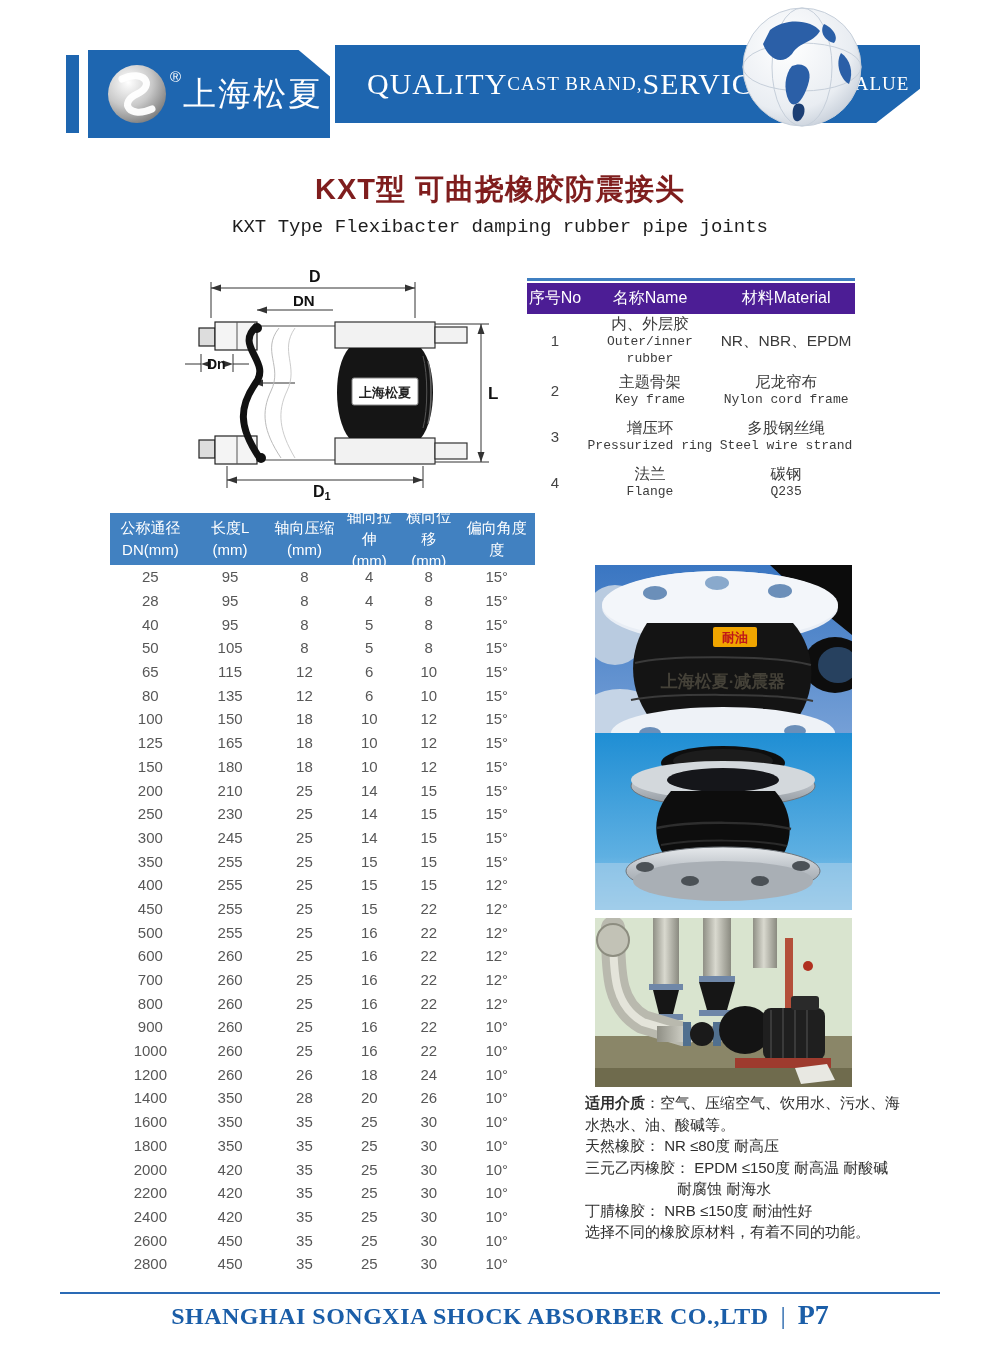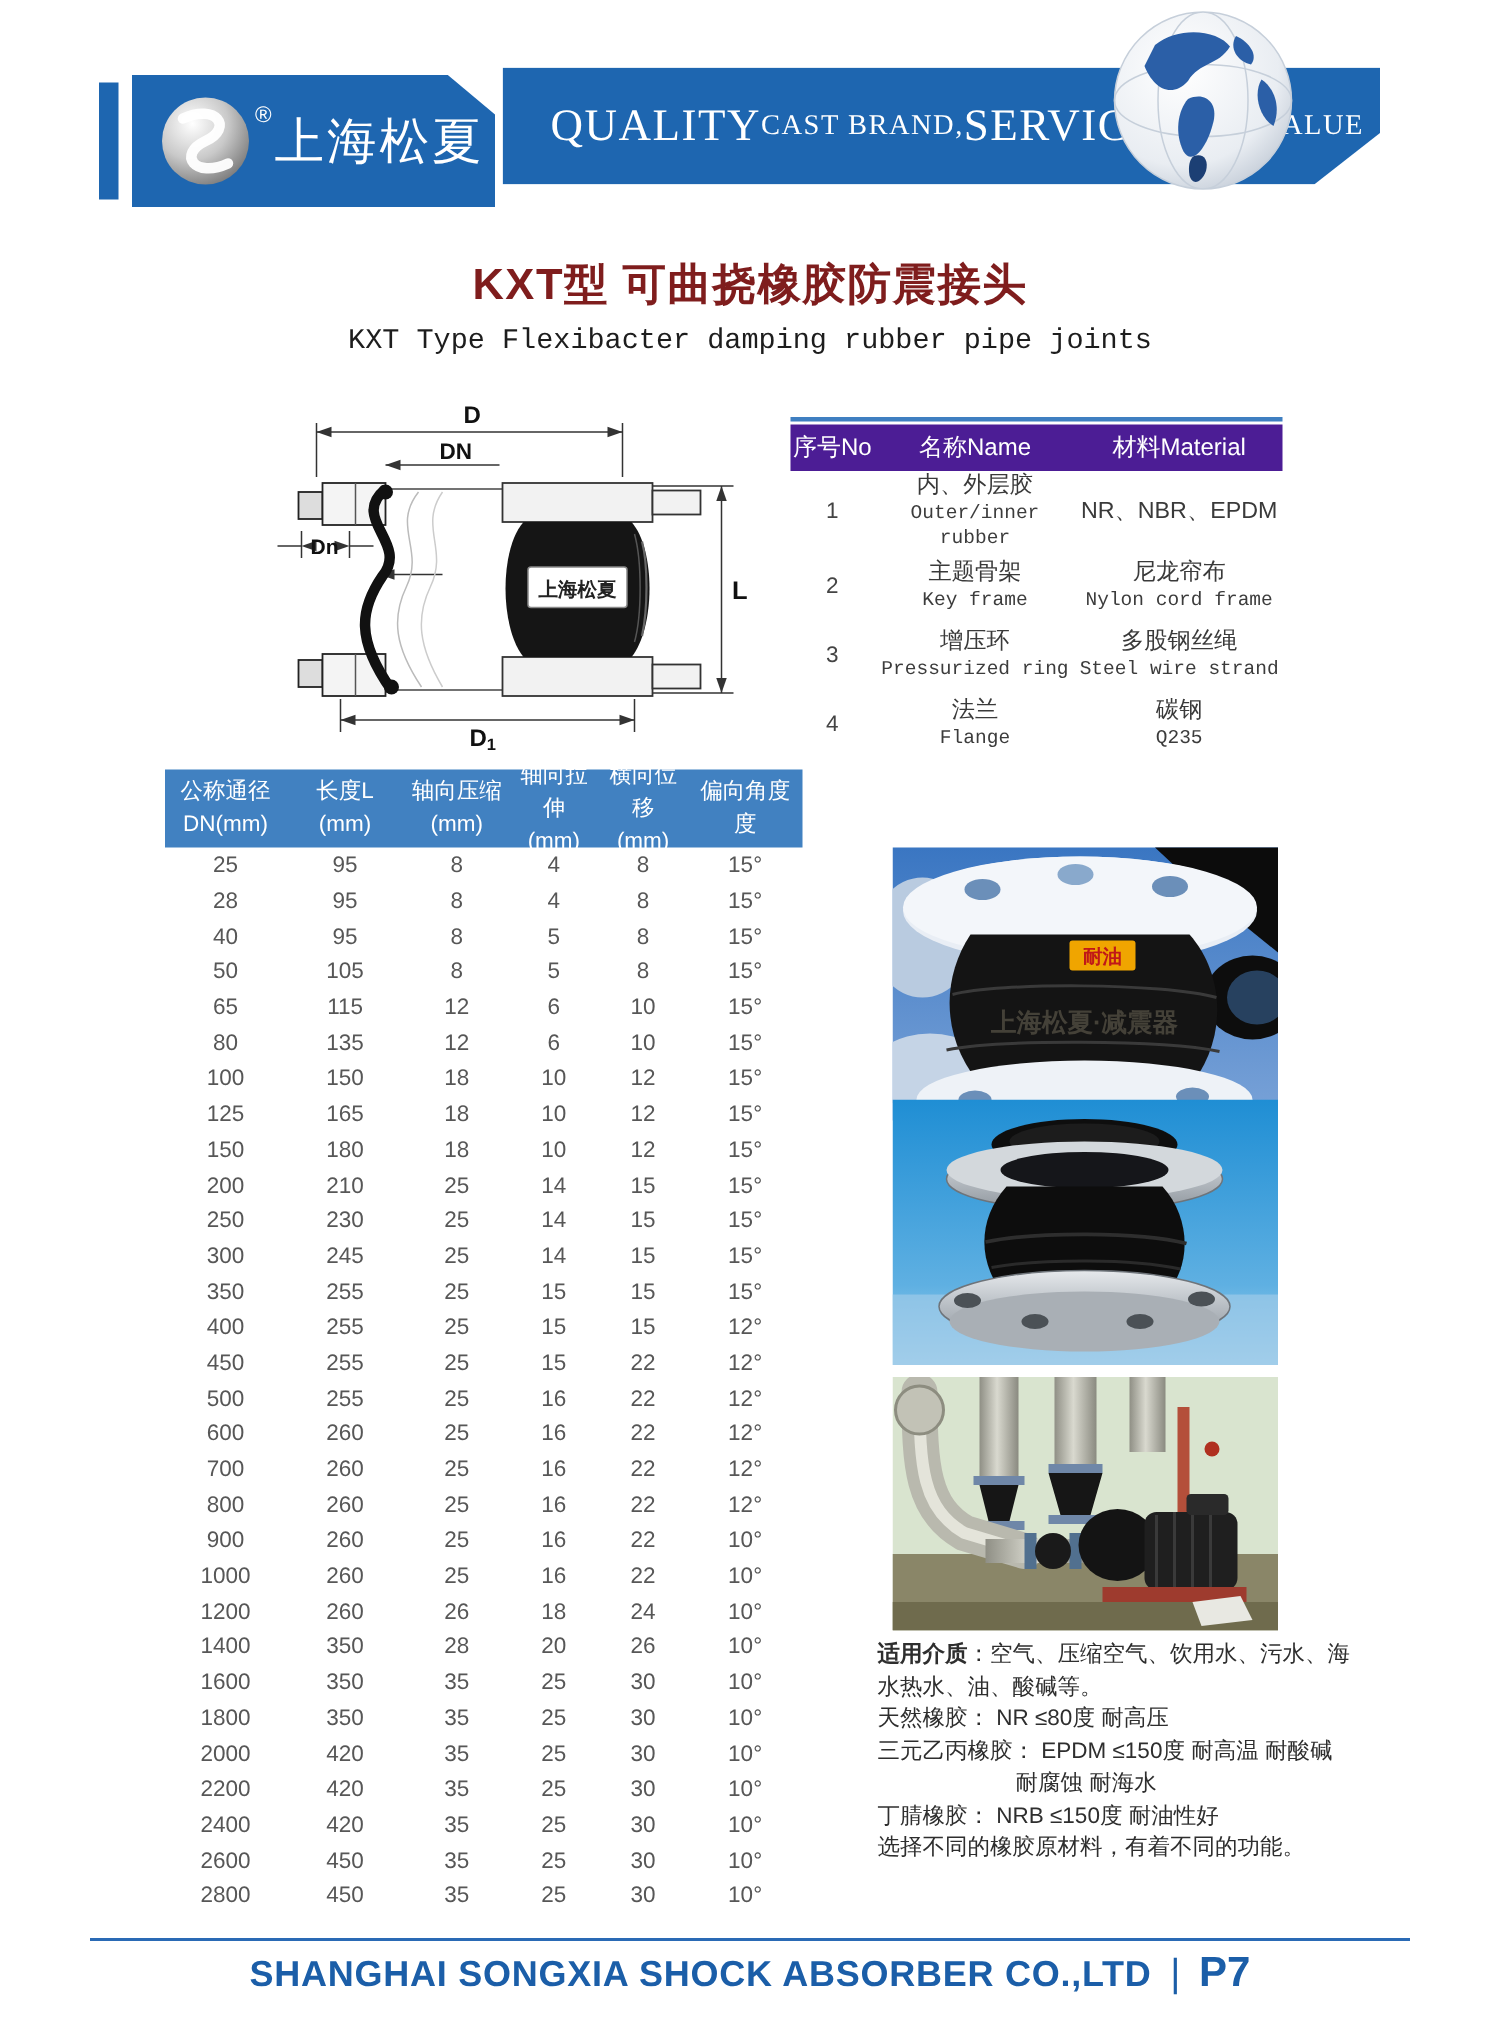--- a/index.html
+++ b/index.html
@@ -60,21 +60,21 @@
   
   .media-text{position:absolute;left:585px;top:1092px;width:396px;font-size:15px;
               color:#2e2e2e;line-height:21.5px;}
   .media-text .indent{padding-left:92px;}
   .note-text{position:absolute;left:585px;top:1244px;width:396px;font-size:13.5px;
              color:#333;line-height:20px;}
 
   
   .footer-line{position:absolute;left:60px;top:1292px;width:880px;height:2px;background:#2a6ab5;}
   .footer{position:absolute;left:0;top:1299px;width:100%;text-align:center;
-          font-family:Liberation Sans, sans-serif;color:#1b5ea8;font-weight:700;}
+          font-family:Liberation Serif, serif;color:#1b5ea8;font-weight:700;}
   .footer .co{font-size:24px;letter-spacing:0.5px;}
   .footer .sep{font-size:26px;font-weight:400;padding:0 8px;}
   .footer .pg{font-size:28px;}
 </style>
 </head>
 <body>
 
 <div id="page">
 
   <div class="hdr-stripe"></div>

